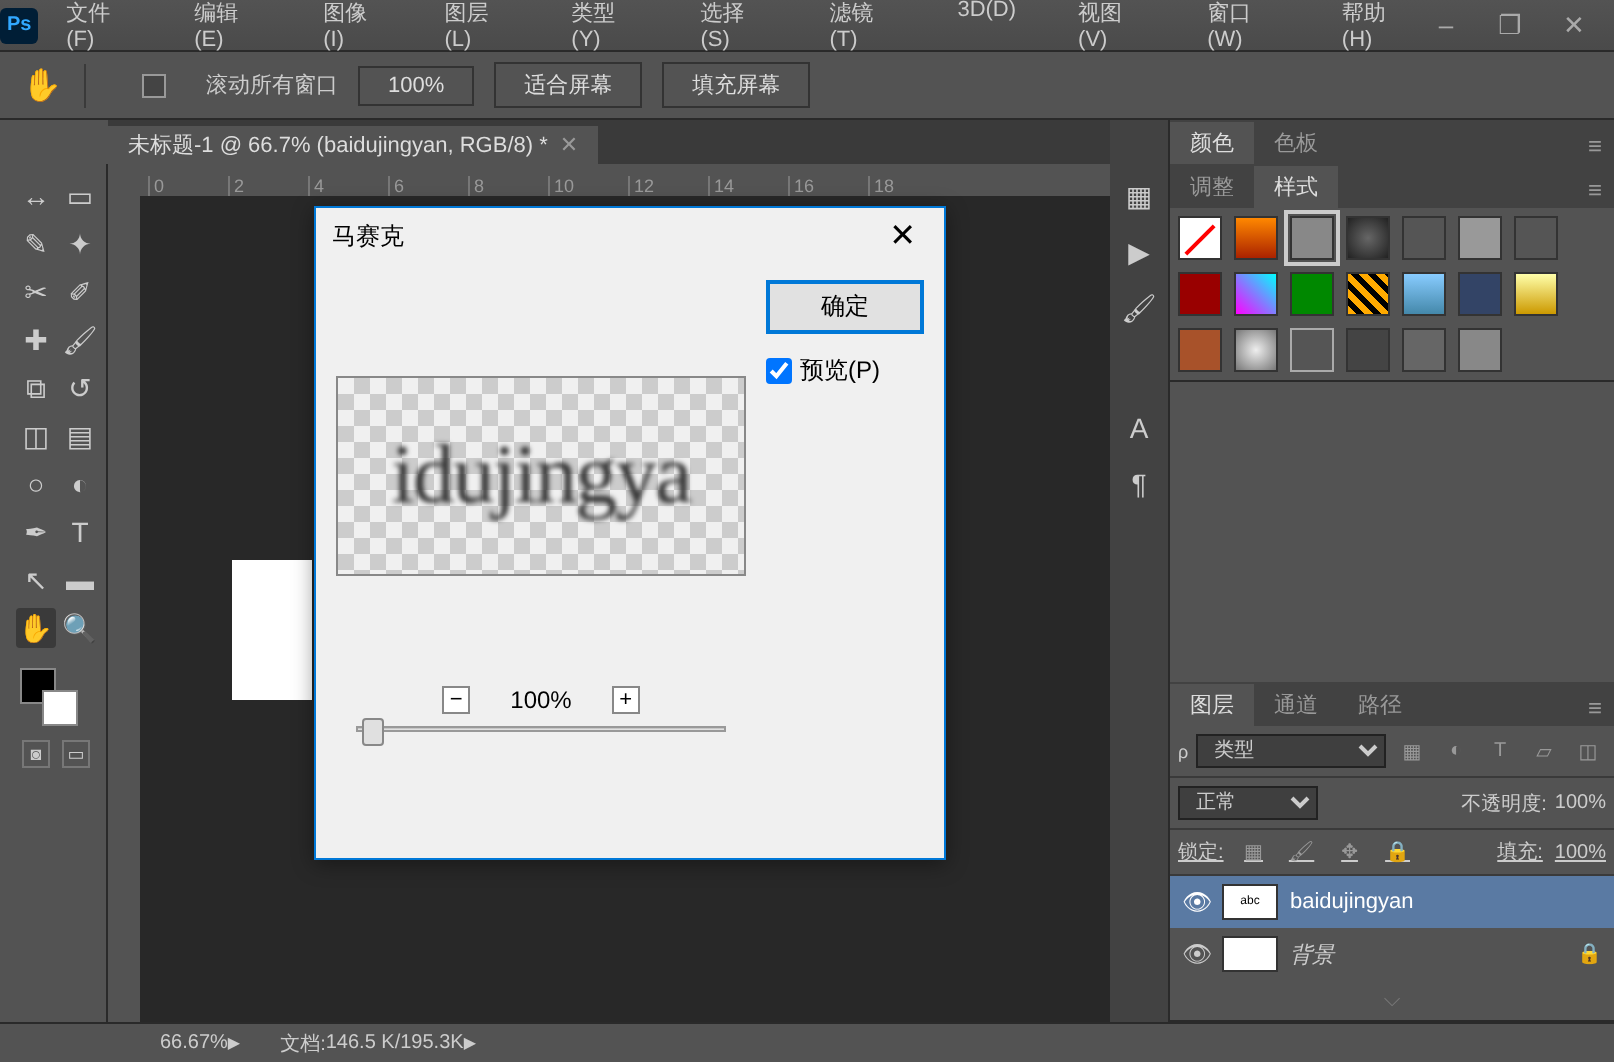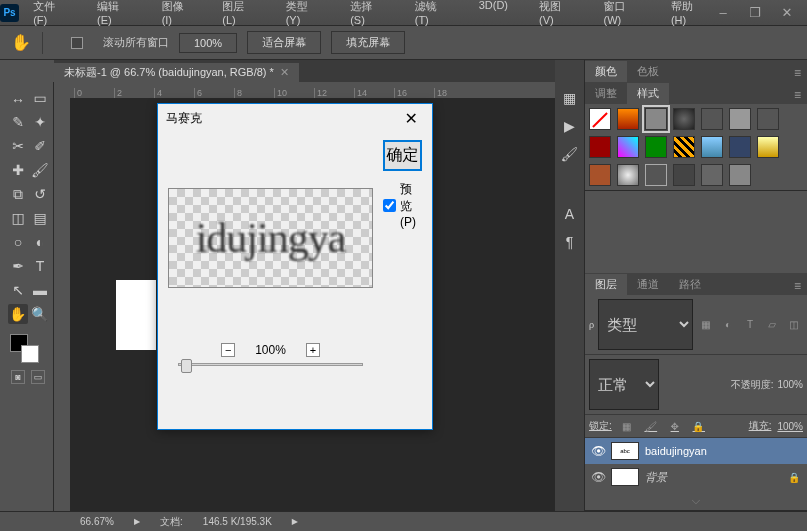--- a/index.html
+++ b/index.html
@@ -60,40 +60,40 @@
 
 
 .styles-grid { display: flex; flex-wrap: wrap; gap: 6px; padding: 4px; }
 .style-sw { width: 22px; height: 22px; border: 1px solid #333; }
 .sw-none { background: #fff; position: relative; }
 .sw-none::after { content:''; position:absolute; left:0; right:0; top:50%; border-top:2px solid red; transform: rotate(-45deg);}
 .style-sw.selected { outline: 2px solid #ccc; outline-offset: 1px; }
 
 
 .layers-opts { display: flex; align-items:center; gap:4px; padding: 4px; border-bottom:1px solid #3a3a3a;}
-.sel { background:#3f3f3f; border:1px solid #222; color:#ccc; font-size:15px; padding:15px 4px; flex:1;}
+.sel { background:#3f3f3f; border:1px solid #222; color:#ccc; font-size:10px; padding:1px 4px; flex:1;}
 .mini-icon { width:18px; height:14px; display:flex; align-items:center; justify-content:center; font-size:10px; color:#999;}
 .layers-blend { display:flex; align-items:center; padding:4px; gap:4px; border-bottom:1px solid #3a3a3a; font-size:10px;}
 .layers-lock { display:flex; align-items:center; padding:4px; gap:6px; border-bottom:1px solid #3a3a3a; font-size:10px;text-decoration:underline;}
 .layer-row { display:flex; align-items:center; padding:3px 6px; gap:6px; cursor:pointer; height:26px;}
 .layer-row.active { background:#5a7aa3; color:#fff;}
 .eye { font-size:12px; width:14px;}
 .thumb { width:28px; height:18px; background:#fff; border:1px solid #333; display:flex; align-items:center; justify-content:center; color:#000; font-size:6px; overflow:hidden;}
 .layer-name { font-size:11px; flex:1;}
 .lockicon { font-size:10px; color:#ccc;}
 .panel-drag { height: 20px; display:flex; justify-content:center; align-items:center; color:#777;}
 
 
-.dialog { position: absolute; left: 157px; top: 103px; width: 276px; height: 327px; background: #f0f0f0; border: 1px solid #0078d7; box-shadow: 0 2px 10px rgba(0,0,0,0.4); color: #000; z-index: 100; }
+.dialog { position: absolute; left: 157px; top: 103px; width: 316px; height: 327px; background: #f0f0f0; border: 1px solid #0078d7; box-shadow: 0 2px 10px rgba(0,0,0,0.4); color: #000; z-index: 100; }
 .dlg-title { height: 28px; display: flex; align-items: center; padding: 0 8px; font-size: 12px; }
 .dlg-x { margin-left: auto; font-size: 16px; cursor: pointer; padding: 0 6px; }
 .dlg-body { display: flex; padding: 8px 10px; gap: 10px; }
 .dlg-left { flex: 1; }
 .dlg-right { width: 96px; display: flex; flex-direction: column; gap: 6px; }
-.dlg-btn { padding: 3px 0; border: 1px solid #adadad; background: #e1e1e1; font-size: 16px; cursor: pointer; text-align: center; }
+.dlg-btn { padding: 3px 0; border: 1px solid #adadad; background: #e1e1e1; font-size: 12px; cursor: pointer; text-align: center; }
 .dlg-btn.primary { border: 2px solid #0078d7; }
 .dlg-check { display: flex; align-items: center; gap: 4px; font-size: 12px; margin-top: 4px;}
 .dlg-preview { width: 205px; height: 100px; border: 1px solid #888; margin-top: 48px;
   background-image:
     linear-gradient(45deg,#ccc 25%,transparent 25%),
     linear-gradient(-45deg,#ccc 25%,transparent 25%),
     linear-gradient(45deg,transparent 75%,#ccc 75%),
     linear-gradient(-45deg,transparent 75%,#ccc 75%);
   background-size: 16px 16px;
   background-position: 0 0,0 8px,8px -8px,-8px 0;
@@ -103,21 +103,21 @@
 .dlg-zoom { display: flex; align-items:center; justify-content:center; gap: 20px; margin-top: 55px; font-size: 12px;}
 .zoom-btn { width:14px; height:14px; border:1px solid #888; display:flex; align-items:center; justify-content:center; font-size:11px; cursor:pointer; background:#fff;}
 .dlg-cell { display:flex; align-items:center; justify-content:center; gap:6px; font-size:12px; margin-top:18px;}
 .dlg-input { width: 42px; border: 1px solid #0078d7; padding: 1px 3px; font-size: 12px; background:#fff;}
 .dlg-slider { margin: 6px 10px 0 10px; }
 .slider-track { height: 3px; background: linear-gradient(#bbb,#eee); border:1px solid #999; position:relative;}
 .slider-thumb { position:absolute; left: 2px; top:-5px; width:11px; height:14px; background:#e0e0e0; border:1px solid #888; border-radius:2px;}
 
 
 .statusbar { height: 20px; background: #535353; display: flex; align-items: center; font-size: 10px; color: #ccc; border-top: 1px solid #2a2a2a; gap: 20px; padding-left: 80px;}
-.status-seg { display:flex; align-items:center; gap:20px;text-align:center;}
+.status-seg { display:flex; align-items:center; gap:0;text-align:center;}
 .tri { font-size:8px;}
 </style>
 </head>
 <body>
 
 <div class="titlebar">
   <div class="ps-logo">Ps</div>
   <div class="menu">
     <div class="menu-item">文件(F)</div>
     <div class="menu-item">编辑(E)</div>

